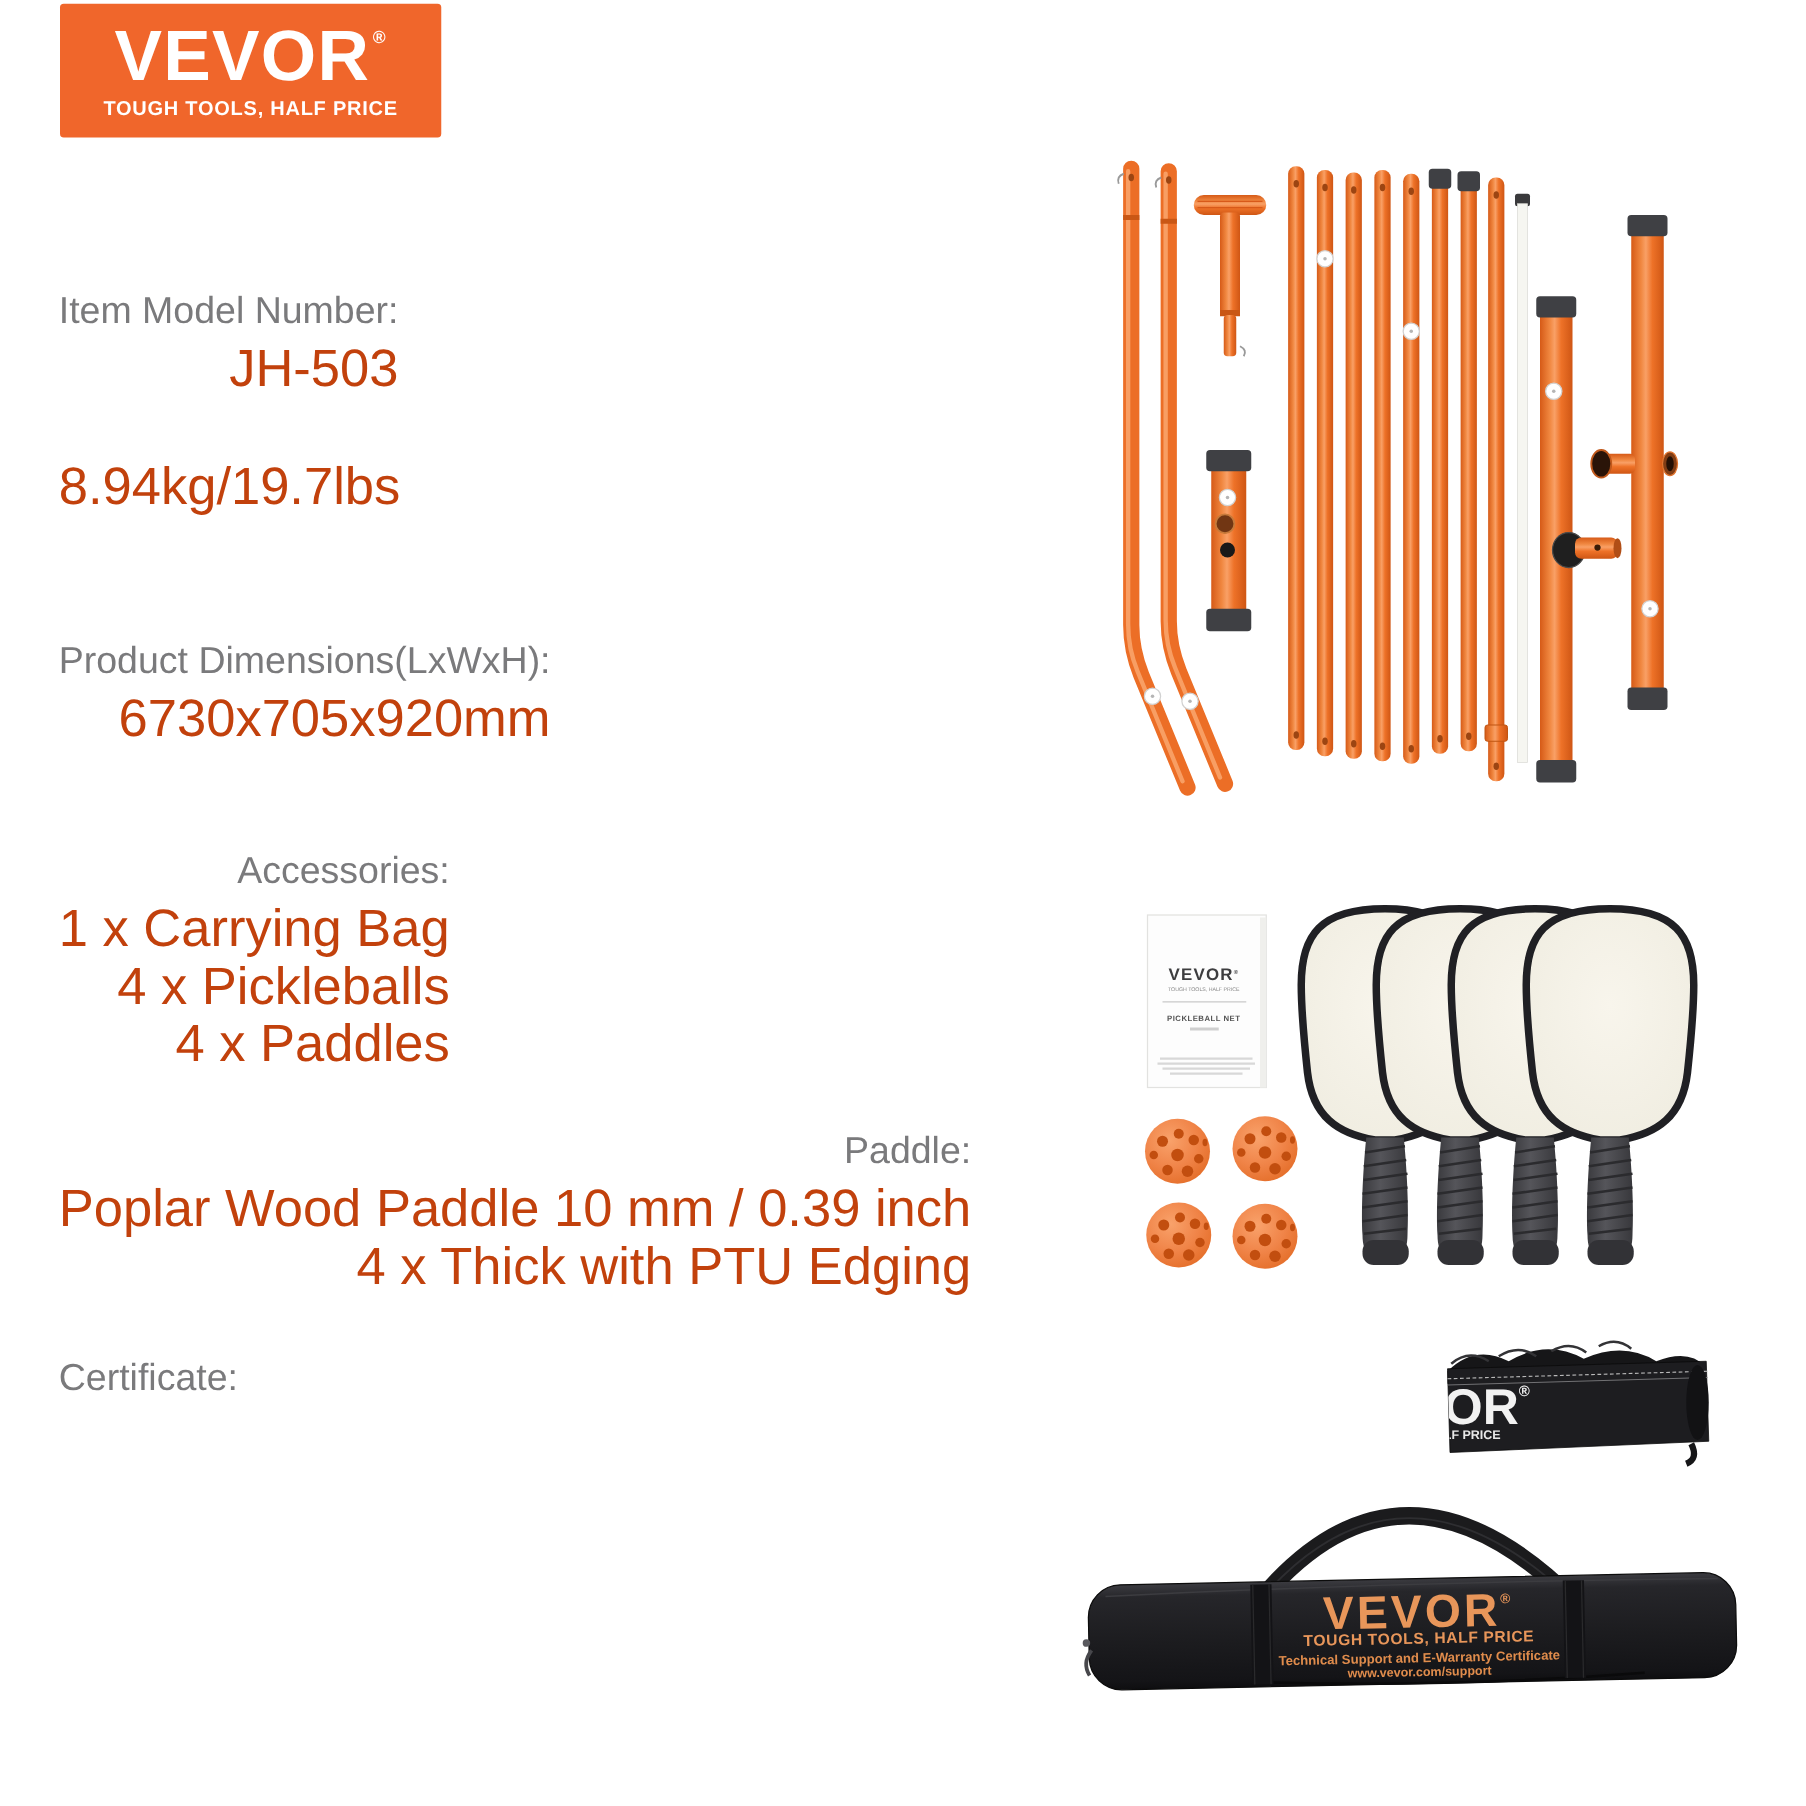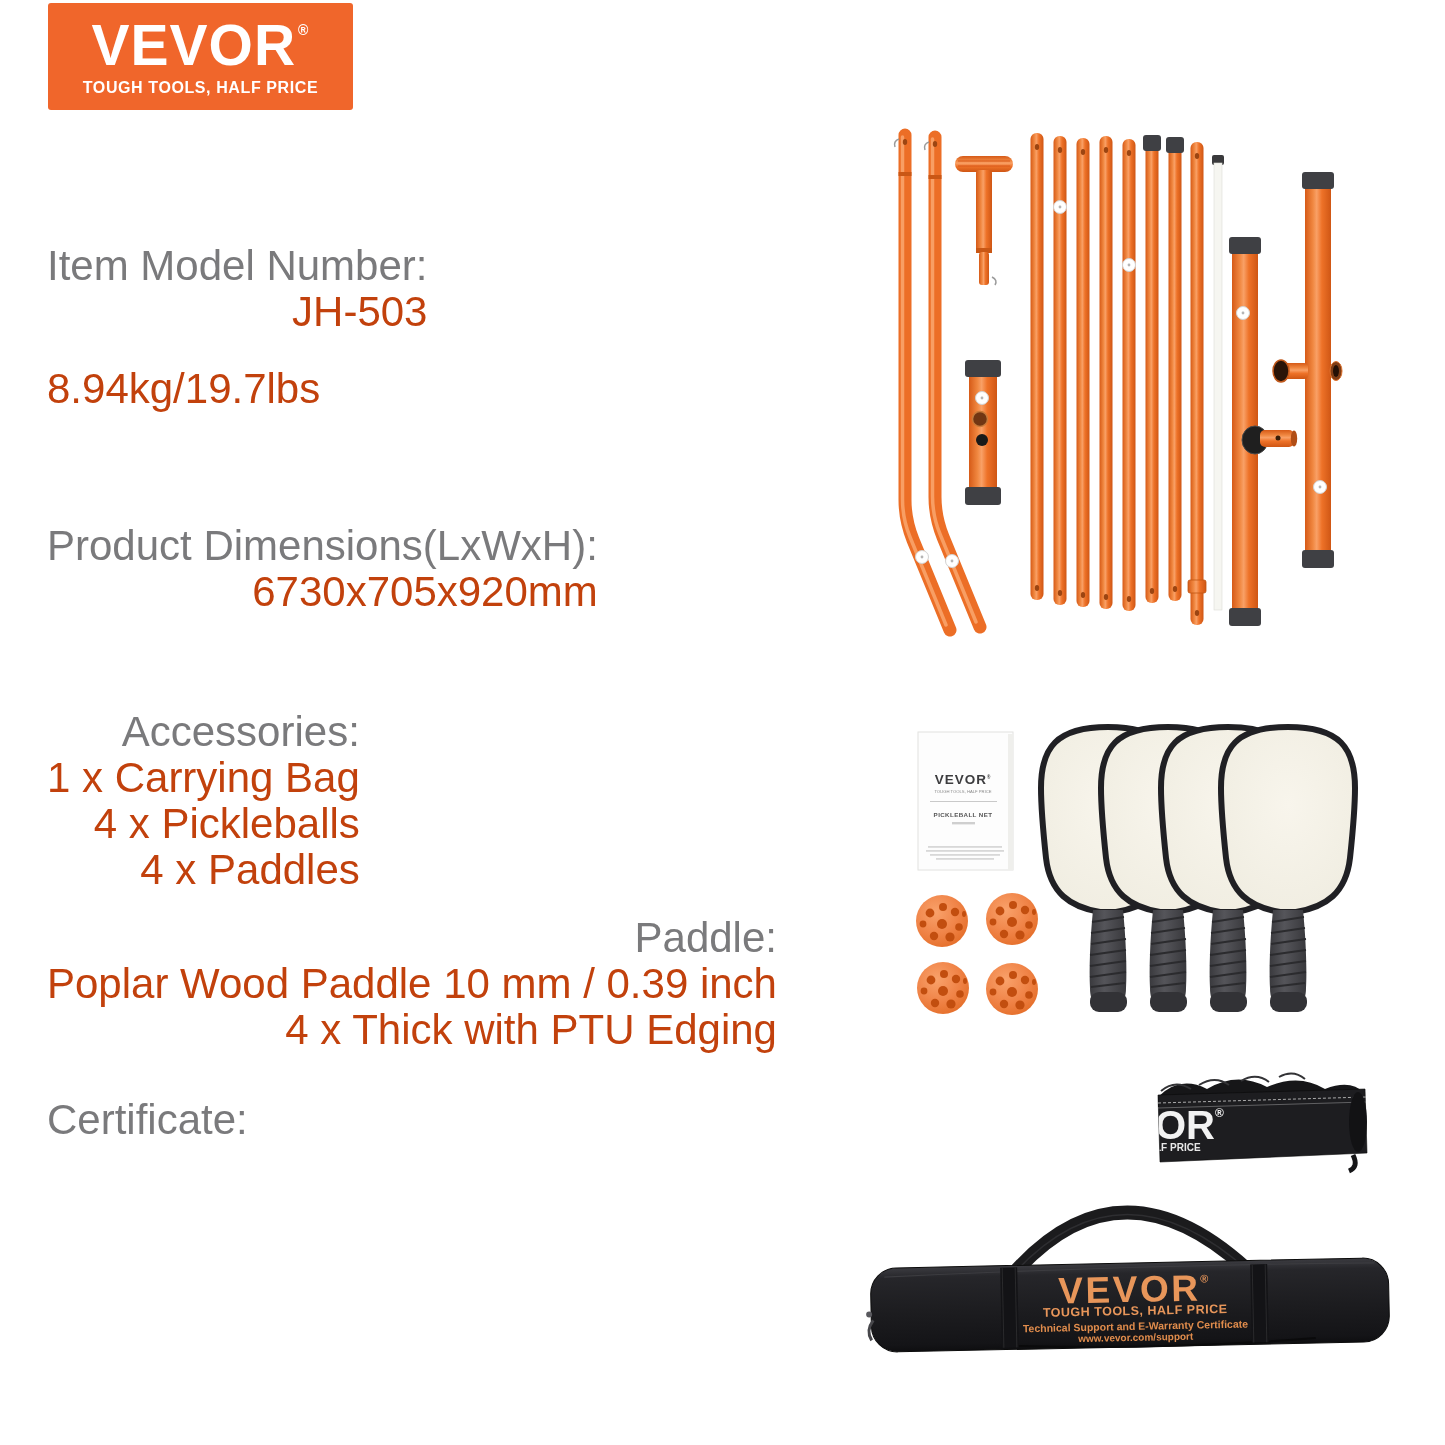--- a/index.html
+++ b/index.html
@@ -9,21 +9,21 @@
   
   .logo-box{position:absolute;left:48px;top:3px;width:305px;height:107px;
             background:#F0662B;border-radius:3px;display:flex;flex-direction:column;
             align-items:center;justify-content:center;color:#fff;}
   .logo-name{font-size:57px;font-weight:bold;letter-spacing:1px;line-height:1;white-space:nowrap;}
   .logo-name .reg{font-size:14px;vertical-align:30px;margin-left:2px;font-weight:bold;}
   .logo-tagline{font-size:16px;font-weight:bold;letter-spacing:.6px;margin-top:5px;white-space:nowrap;}
 
   
   .spec{position:absolute;left:47px;white-space:nowrap;}
-  .spec-label{font-size:42px;line-height:46px;color:#7A7A7C;margin-top:17px;}
+  .spec-label{font-size:30px;line-height:46px;color:#7A7A7C;}
   .spec-value{font-size:42px;line-height:46px;color:#c2410c;}
   .spec-value.indent{padding-left:10px;}
 
   .photo{position:absolute;}
 </style>
 </head>
 <body>
 
 <div class="canvas">
 
@@ -36,21 +36,21 @@
     <div class="spec-label">Item Model Number:</div>
     <div class="spec-value">JH-503</div>
   </div>
   <div class="spec" style="top:366px">
     <div class="spec-value">8.94kg/19.7lbs</div>
   </div>
   <div class="spec" style="top:506px">
     <div class="spec-label">Product Dimensions(LxWxH):</div>
     <div class="spec-value">6730x705x920mm</div>
   </div>
-  <div class="spec" style="top:692px">
+  <div class="spec" style="top:674px">
     <div class="spec-label">Accessories:</div>
     <div class="spec-value">1 x Carrying Bag</div>
     <div class="spec-value">4 x Pickleballs</div>
     <div class="spec-value">4 x Paddles</div>
   </div>
   <div class="spec" style="top:898px">
     <div class="spec-label">Paddle:</div>
     <div class="spec-value">Poplar Wood Paddle 10 mm / 0.39 inch</div>
     <div class="spec-value">4 x Thick with PTU Edging</div>
   </div>

